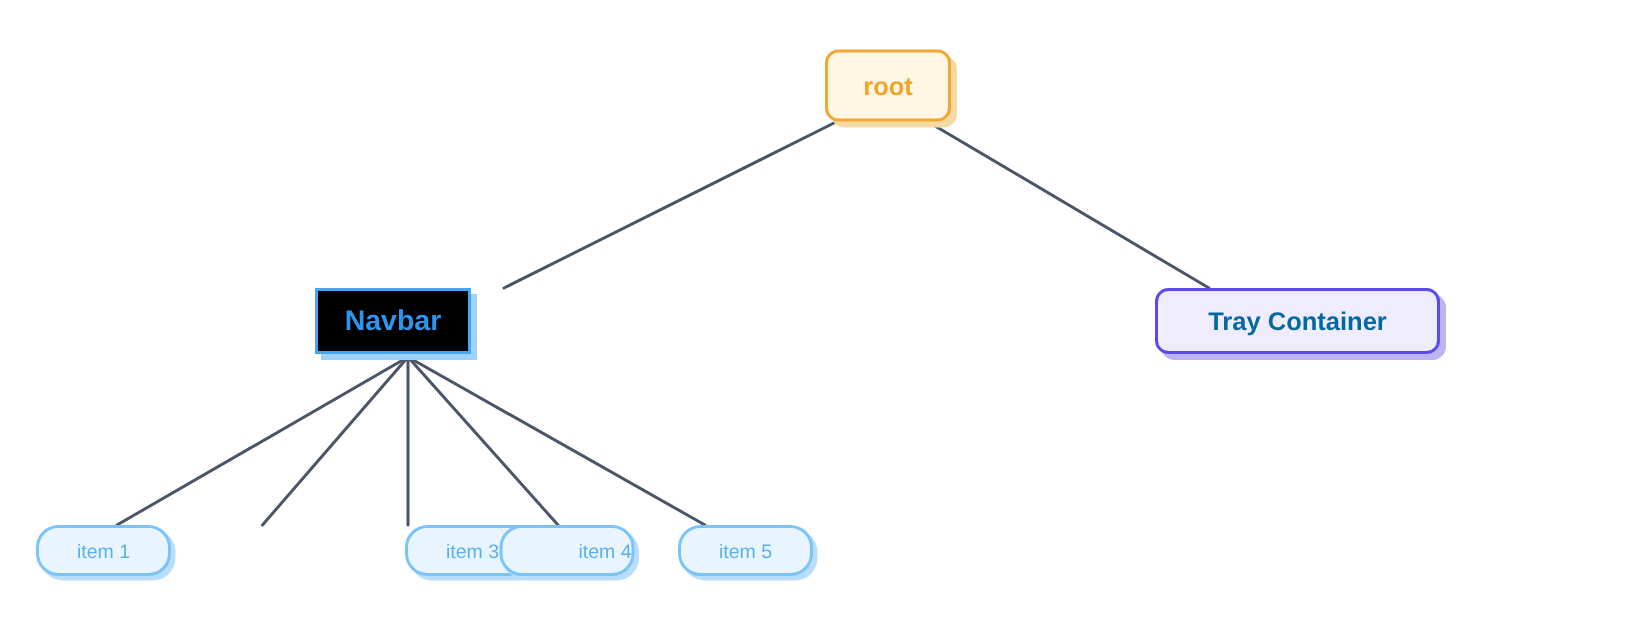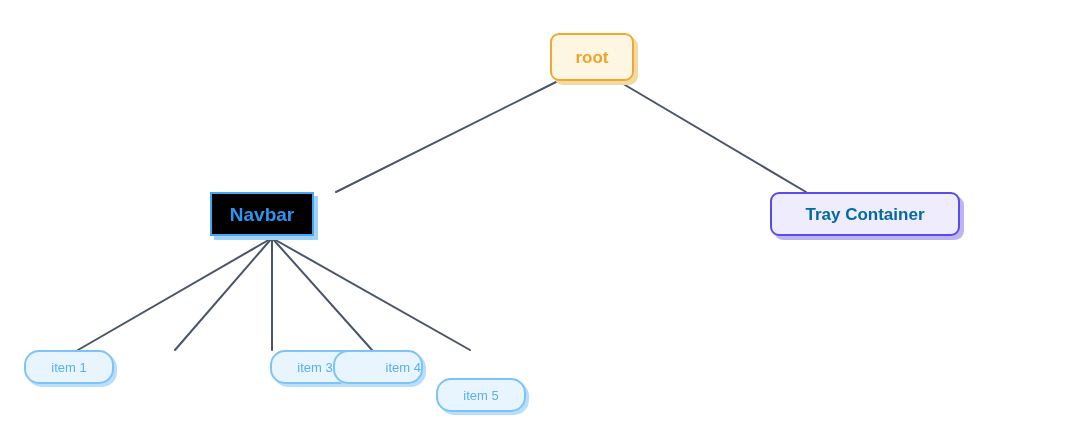--- a/index.html
+++ b/index.html
@@ -114,21 +114,21 @@
   .node-item .node-label {
     color: #5aaff0;
     font-size: 13px;
     font-weight: normal;
   }
 
   .node-item-0 { left: 24px; }
   .node-item-1 { left: 127px; }
   .node-item-2 { left: 230px; margin-left: 40px; }
   .node-item-3 { left: 333px; justify-content: flex-end; }
-  .node-item-4 { left: 436px; margin-top: 28px; }
+  .node-item-4 { left: 452px; }
 </style>
 </head>
 <body>
 
 <div id="canvas">
 
   <svg id="edge-layer" width="1092" height="424" viewBox="0 0 1092 424" xmlns="http://www.w3.org/2000/svg">
       <line x1="556" y1="82" x2="336" y2="192" stroke="#4a5568" stroke-width="2" stroke-linecap="round"></line>
       <line x1="620" y1="82" x2="806" y2="192" stroke="#4a5568" stroke-width="2" stroke-linecap="round"></line>
       <line x1="272" y1="238" x2="78" y2="350" stroke="#4a5568" stroke-width="2" stroke-linecap="round"></line>

